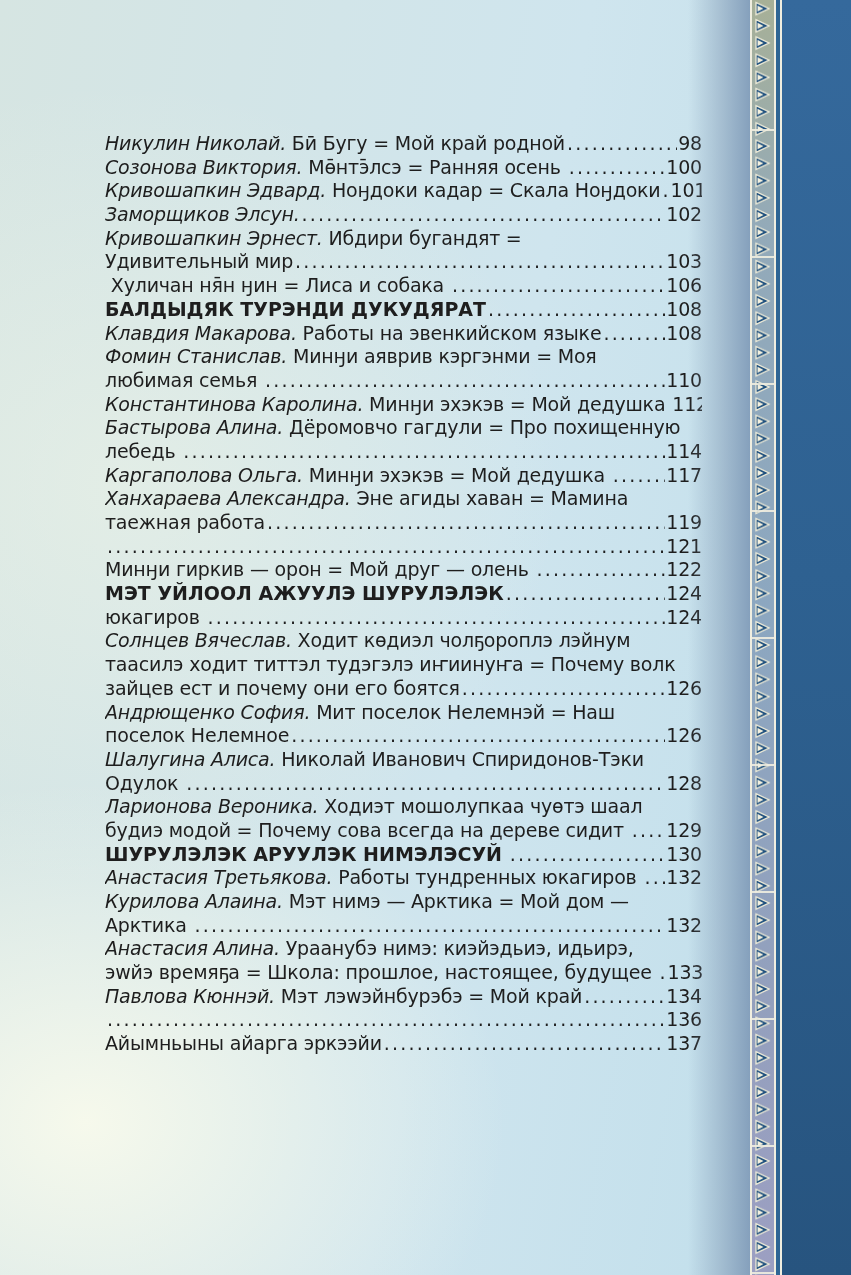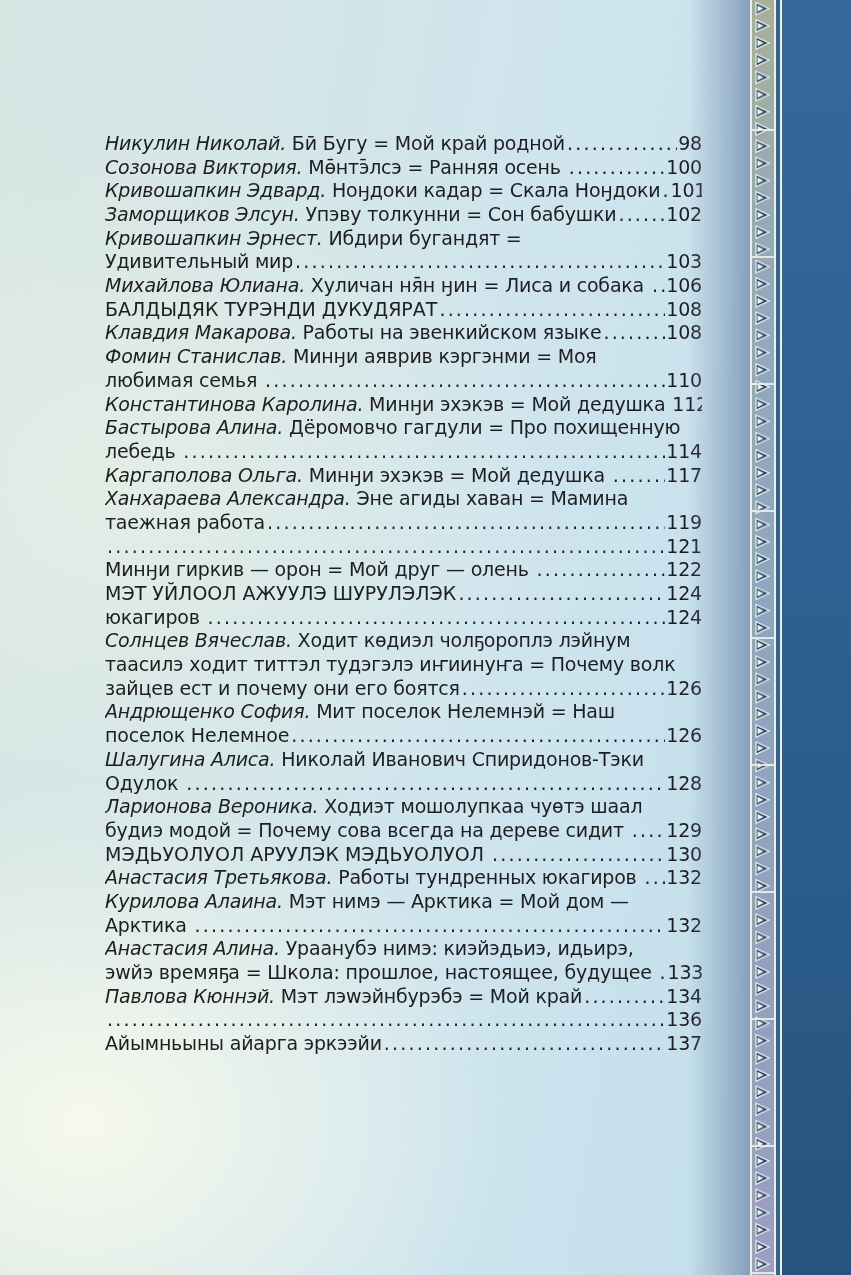--- a/index.html
+++ b/index.html
@@ -9,26 +9,26 @@
     background:
       radial-gradient(ellipse 620px 500px at 10% 88%, rgba(248,250,236,0.95), rgba(248,250,236,0) 68%),
       radial-gradient(ellipse 680px 620px at 14% 38%, rgba(239,244,230,0.55), rgba(239,244,230,0) 65%),
       linear-gradient(100deg,#d6e5e2 0%, #cfe5ee 55%, #c4e0ec 85%, #bedbe9 100%);
   }
   .toc{
     position:absolute;left:105px;top:132px;width:597px;
     color:#1e1e1e;font-size:19px;letter-spacing:-0.2px;
   }
   .line{
-    display:flex;align-items:flex-end;height:23.7px;line-height:23.7px;
+    display:flex;align-items:flex-start;height:23.7px;line-height:23.7px;
     white-space:pre;overflow:hidden;
   }
   .seg{flex:0 0 auto;}
   .i{font-style:italic;}
-  .b{font-weight:normal;letter-spacing:0;}
+  .b{font-weight:bold;letter-spacing:0;}
   .dots{
     flex:1 1 auto;overflow:hidden;min-width:6px;
     letter-spacing:2.2px;padding:0 1px 0 2px;
   }
   .gap{flex:1 1 auto;min-width:6px;}
   .page{flex:0 0 auto;margin-left:1px;}
   
   .band-fade{position:absolute;top:0;height:1275px;left:688px;width:62px;
     background:linear-gradient(to right, rgba(135,160,186,0), rgba(135,160,186,0.55) 55%, #85a0bc 100%);}
   .rule{position:absolute;top:0;height:1275px;width:2px;background:#f0eee0;}
@@ -45,24 +45,24 @@
   .solid-blue{position:absolute;top:0;height:1275px;left:782px;width:69px;
     background:linear-gradient(to bottom,#35699c 0%, #2e6191 45%, #27547f 100%);}
 </style>
 </head>
 <body>
 
 <div class="toc" id="toc">
     <div class="line"><span class="seg i">Никулин Николай.</span><span class="seg"> Бӣ Бугу = Мой край родной</span><span class="dots">................................................................................................................................................................</span><span class="page">98</span></div>
     <div class="line"><span class="seg i">Созонова Виктория.</span><span class="seg"> Мө̄нтэ̄лсэ = Ранняя осень </span><span class="dots">................................................................................................................................................................</span><span class="page">100</span></div>
     <div class="line"><span class="seg i">Кривошапкин Эдвард.</span><span class="seg"> Ноӈдоки кадар = Скала Ноӈдоки</span><span class="dots">................................................................................................................................................................</span><span class="page">101</span></div>
-    <div class="line"><span class="seg i">Заморщиков Элсун.</span><span class="seg"> Упэву толкунни = Сон бабушки</span><span class="dots">................................................................................................................................................................</span><span class="page">102</span></div>
+    <div class="line"><span class="seg i">Заморщиков Элсун.</span><span class="dots">................................................................................................................................................................</span><span class="page">102</span></div>
     <div class="line"><span class="seg i">Кривошапкин Эрнест.</span><span class="seg"> Ибдири бугандят =</span></div>
     <div class="line"><span class="seg">Удивительный мир</span><span class="dots">................................................................................................................................................................</span><span class="page">103</span></div>
-    <div class="line"><span class="seg i">Михайлова Юлиана.</span><span class="seg"> Хуличан ня̄н ӈин = Лиса и собака </span><span class="dots">................................................................................................................................................................</span><span class="page">106</span></div>
+    <div class="line"><span class="seg"> Хуличан ня̄н ӈин = Лиса и собака </span><span class="dots">................................................................................................................................................................</span><span class="page">106</span></div>
     <div class="line"><span class="seg b">БАЛДЫДЯК ТУРЭНДИ ДУКУДЯРАТ</span><span class="dots">................................................................................................................................................................</span><span class="page">108</span></div>
     <div class="line"><span class="seg i">Клавдия Макарова.</span><span class="seg"> Работы на эвенкийском языке</span><span class="dots">................................................................................................................................................................</span><span class="page">108</span></div>
     <div class="line"><span class="seg i">Фомин Станислав.</span><span class="seg"> Минӈи аяврив кэргэнми = Моя</span></div>
     <div class="line"><span class="seg">любимая семья </span><span class="dots">................................................................................................................................................................</span><span class="page">110</span></div>
     <div class="line"><span class="seg i">Константинова Каролина.</span><span class="seg"> Минӈи эхэкэв = Мой дедушка</span><span class="gap"></span><span class="page">112</span></div>
     <div class="line"><span class="seg i">Бастырова Алина.</span><span class="seg"> Дёромовчо гагдули = Про похищенную</span></div>
     <div class="line"><span class="seg">лебедь </span><span class="dots">................................................................................................................................................................</span><span class="page">114</span></div>
     <div class="line"><span class="seg i">Каргаполова Ольга.</span><span class="seg"> Минӈи эхэкэв = Мой дедушка </span><span class="dots">................................................................................................................................................................</span><span class="page">117</span></div>
     <div class="line"><span class="seg i">Ханхараева Александра.</span><span class="seg"> Эне агиды хаван = Мамина</span></div>
     <div class="line"><span class="seg">таежная работа</span><span class="dots">................................................................................................................................................................</span><span class="page">119</span></div>
@@ -72,21 +72,21 @@
     <div class="line"><span class="seg">юкагиров </span><span class="dots">................................................................................................................................................................</span><span class="page">124</span></div>
     <div class="line"><span class="seg i">Солнцев Вячеслав.</span><span class="seg"> Ходит көдиэл чолҕороплэ лэйнум</span></div>
     <div class="line"><span class="seg">таасилэ ходит титтэл тудэгэлэ иҥиинуҥа = Почему волк</span></div>
     <div class="line"><span class="seg">зайцев ест и почему они его боятся</span><span class="dots">................................................................................................................................................................</span><span class="page">126</span></div>
     <div class="line"><span class="seg i">Андрющенко София.</span><span class="seg"> Мит поселок Нелемнэй = Наш</span></div>
     <div class="line"><span class="seg">поселок Нелемное</span><span class="dots">................................................................................................................................................................</span><span class="page">126</span></div>
     <div class="line"><span class="seg i">Шалугина Алиса.</span><span class="seg"> Николай Иванович Спиридонов-Тэки</span></div>
     <div class="line"><span class="seg">Одулок </span><span class="dots">................................................................................................................................................................</span><span class="page">128</span></div>
     <div class="line"><span class="seg i">Ларионова Вероника.</span><span class="seg"> Ходиэт мошолупкаа чуөтэ шаал</span></div>
     <div class="line"><span class="seg">будиэ модой = Почему сова всегда на дереве сидит </span><span class="dots">................................................................................................................................................................</span><span class="page">129</span></div>
-    <div class="line"><span class="seg b">МЭДЬУОЛУОЛ АРУУЛЭК МЭДЬУОЛУОЛ</span><span class="seg"> </span><span class="dots">................................................................................................................................................................</span><span class="page">130</span></div>
+    <div class="line"><span class="seg b">ШУРУЛЭЛЭК АРУУЛЭК НИМЭЛЭСУЙ</span><span class="seg"> </span><span class="dots">................................................................................................................................................................</span><span class="page">130</span></div>
     <div class="line"><span class="seg i">Анастасия Третьякова.</span><span class="seg"> Работы тундренных юкагиров </span><span class="dots">................................................................................................................................................................</span><span class="page">132</span></div>
     <div class="line"><span class="seg i">Курилова Алаина.</span><span class="seg"> Мэт нимэ — Арктика = Мой дом —</span></div>
     <div class="line"><span class="seg">Арктика </span><span class="dots">................................................................................................................................................................</span><span class="page">132</span></div>
     <div class="line"><span class="seg i">Анастасия Алина.</span><span class="seg"> Ураанубэ нимэ: киэйэдьиэ, идьирэ,</span></div>
     <div class="line"><span class="seg">эwйэ времяҕа = Школа: прошлое, настоящее, будущее </span><span class="dots">................................................................................................................................................................</span><span class="page">133</span></div>
     <div class="line"><span class="seg i">Павлова Кюннэй.</span><span class="seg"> Мэт лэwэйнбурэбэ = Мой край</span><span class="dots">................................................................................................................................................................</span><span class="page">134</span></div>
     <div class="line"><span class="dots">................................................................................................................................................................</span><span class="page">136</span></div>
     <div class="line"><span class="seg">Айымньыны айарга эркээйи</span><span class="dots">................................................................................................................................................................</span><span class="page">137</span></div>
   </div>
 

